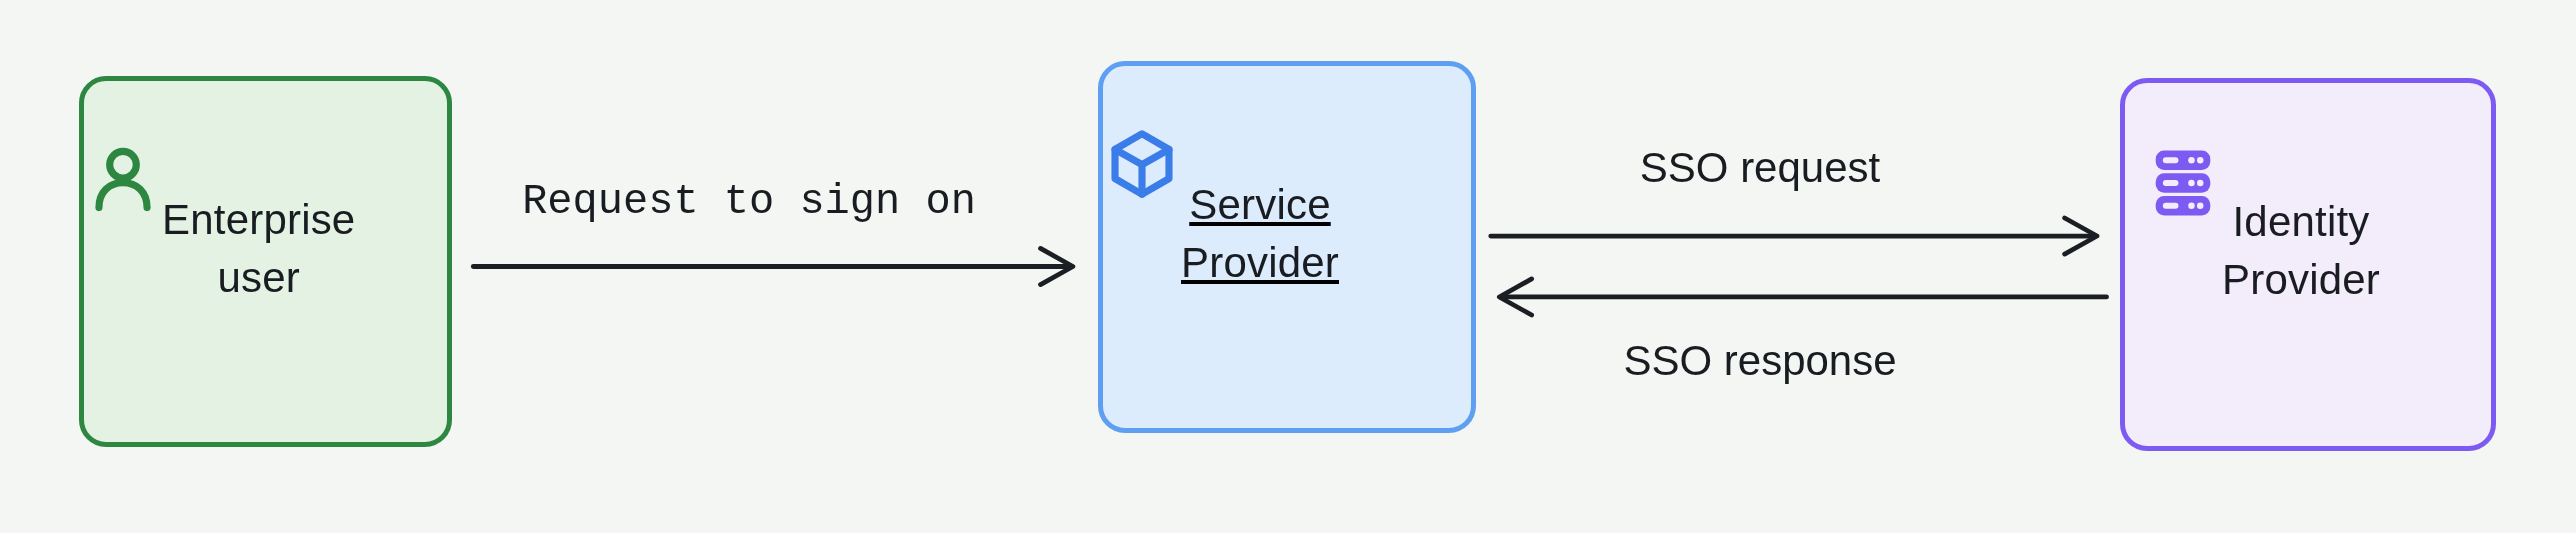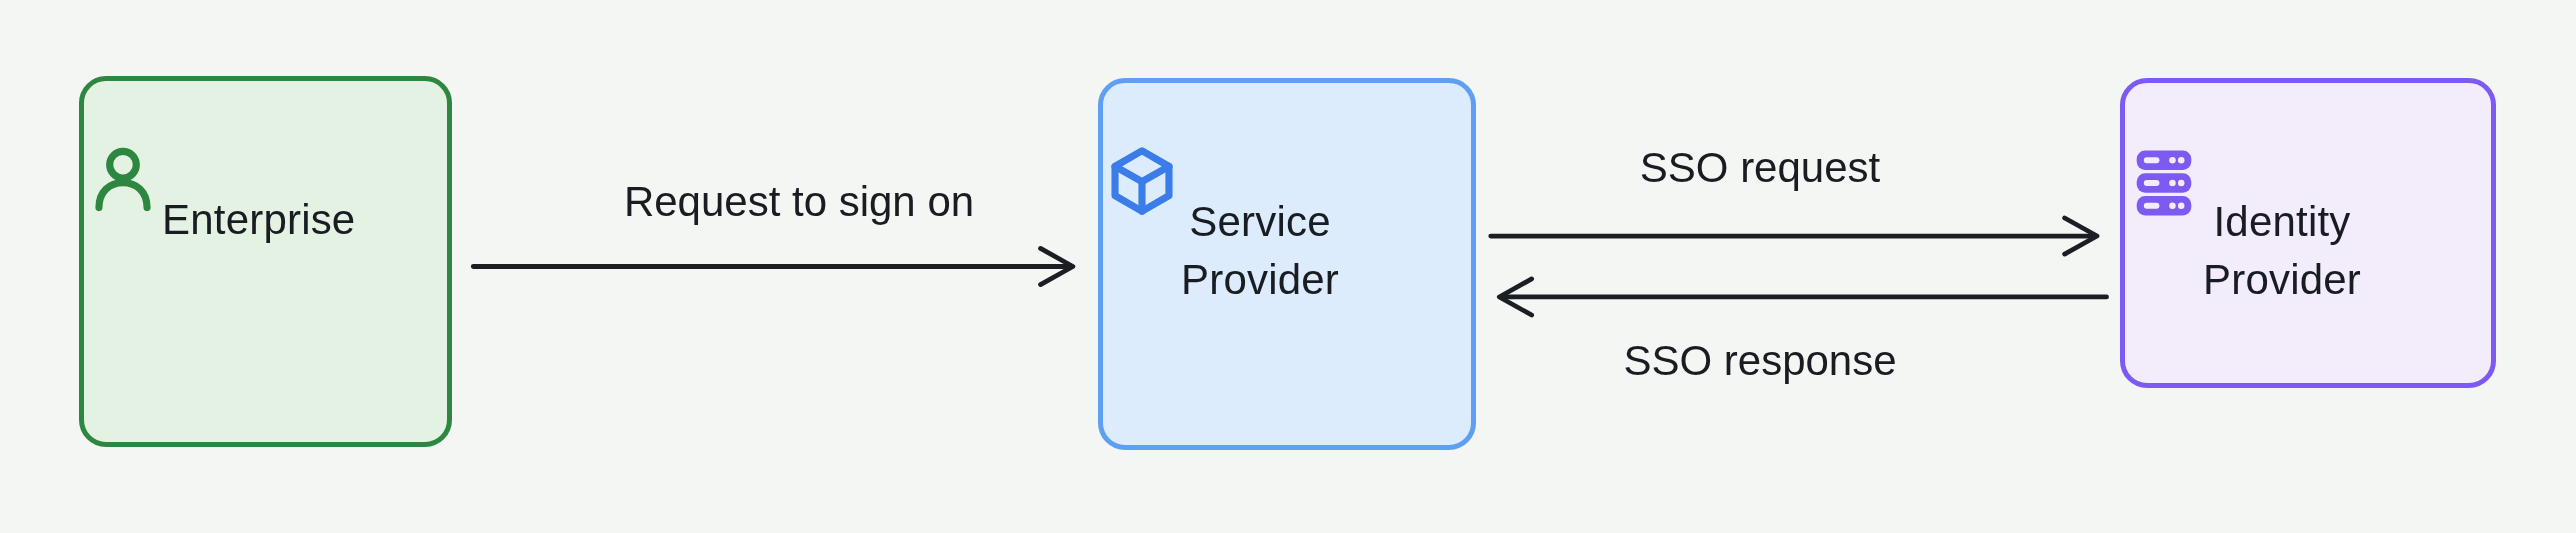--- a/index.html
+++ b/index.html
@@ -38,30 +38,32 @@
     align-items: flex-start;
     padding-top: 59px;
   }
   .node-enterprise {
     left: 79px; top: 76px;
     width: 373px; height: 371px;
     border-color: #2e8741;
     background: #e4f2e3;
   }
   .node-service {
-    left: 1098px; top: 78px;
+    left: 1098px; top: 61px;
     width: 378px; height: 372px;
     border-color: #5f9ff2;
     background: #dcecfd;
+    text-decoration: underline;
   }
   .node-identity {
     left: 2120px; top: 78px;
-    width: 376px; height: 310px;
+    width: 376px; height: 373px;
     border-color: #7d5bf2;
     background: #f3edfb;
+    padding-left: 19px;
   }
   .node-icon {
     width: 78px;
     height: 78px;
     flex: 0 0 auto;
   }
   .node-label {
     margin-top: 51px;
     font-size: 42px;
     line-height: 58px;
@@ -72,21 +74,21 @@
   }
   .edge-label {
     position: absolute;
     transform: translateX(-50%);
     font-size: 42px;
     line-height: 50px;
     font-weight: 500;
     color: #191d22;
     white-space: nowrap;
   }
-  .edge-label-1 { left: 799px;  top: 177px; }
+  .edge-label-1 { left: 749px;  top: 177px; font-family: Liberation Mono, monospace; }
   .edge-label-2 { left: 1760px; top: 143px; }
   .edge-label-3 { left: 1760px; top: 336px; }
 </style>
 </head>
 <body>
 
 <div class="canvas">
 
   <svg class="arrows-layer" viewBox="0 0 2704 560" aria-hidden="true">
     <g>
@@ -103,20 +105,21 @@
     </g>
   </svg>
 
   <div class="node node-enterprise">
     <svg class="node-icon" viewBox="0 0 24 24" fill="none" stroke="#2e8741" stroke-width="2.2" stroke-linecap="round" stroke-linejoin="round">
       <circle cx="12" cy="7.6" r="4.1"></circle>
       <path d="M4.6 20.8 C4.6 15.9 7.9 13.1 12 13.1 C16.1 13.1 19.4 15.9 19.4 20.8"></path>
     </svg>
     <div class="node-label">
       <div>Enterprise</div>
+      <div>user</div>
     </div>
   </div>
 
   <div class="node node-service">
     <svg class="node-icon" viewBox="0 0 24 24" fill="none" stroke="#3a7de9" stroke-width="2.2" stroke-linecap="round" stroke-linejoin="round">
       <path d="M12 2.7 L20.3 7.5 V16.5 L12 21.3 L3.7 16.5 V7.5 Z"></path>
       <path d="M3.7 7.5 L12 12.2 L20.3 7.5"></path>
       <path d="M12 12.2 V21.3"></path>
     </svg>
     <div class="node-label">

